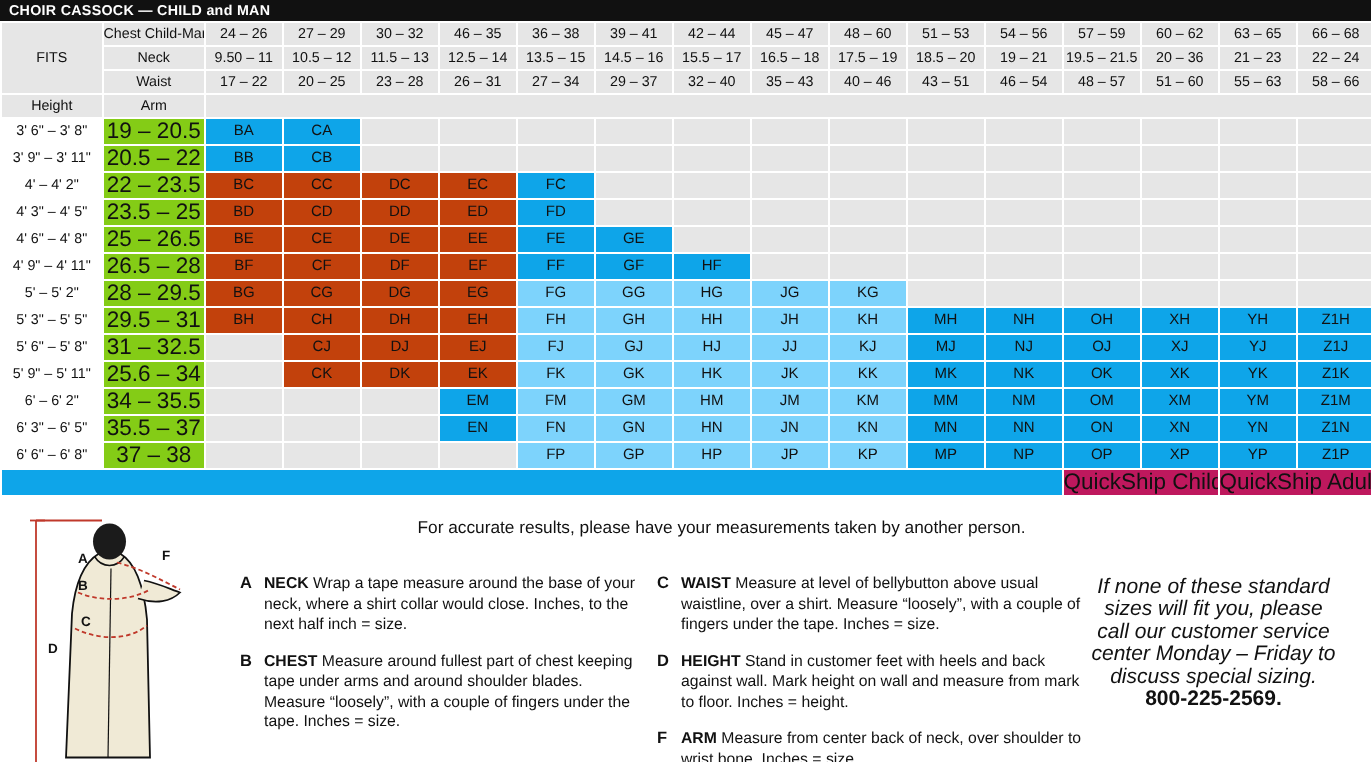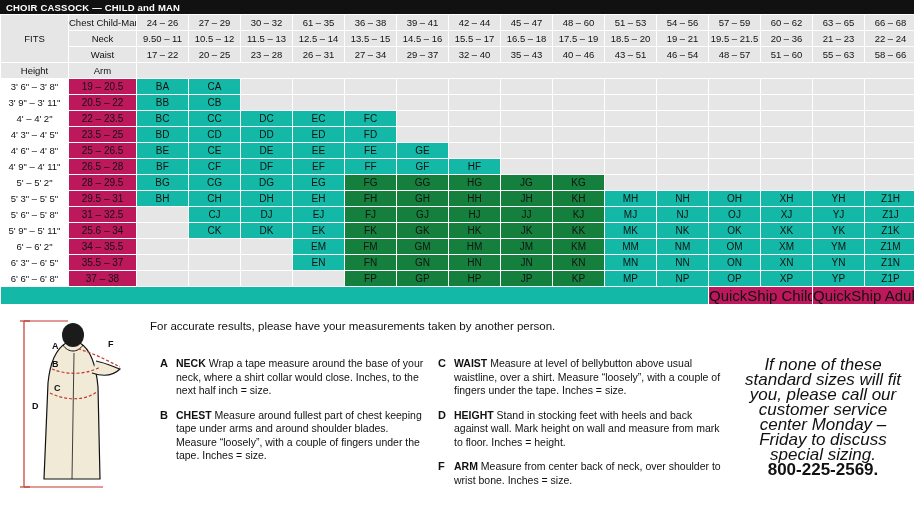--- a/index.html
+++ b/index.html
@@ -58,38 +58,38 @@
   }
   .colhdr-left{
     background:#e6e6e6;
     text-align:left;
     padding-left:5px;
     font-weight:bold;
     font-size:9.5px;
   }
   .sub-hdr td{ background:#e6e6e6; font-weight:bold; font-size:9.5px;}
   .cell-gray{ background:#e6e6e6; }
-  .cell-orange{ background:#14b8a6; font-weight:bold; }
-  .cell-cream{ background:#15803d; font-weight:bold; }
-  .cell-plain{ background:#14b8a6; }
+  .cell-orange{ background:#c2410c; font-weight:bold; }
+  .cell-cream{ background:#7dd3fc; font-weight:bold; }
+  .cell-plain{ background:#0ea5e9; }
   .ht{ background:#ffffff; text-align:left; padding-left:5px; font-weight:bold; font-size:9.5px;}
-  .arm{ background:#be185d; text-align:center; font-size:10px;}
+  .arm{ background:#84cc16; text-align:center; font-size:15px;}
   .qs{
     background:#be185d;
     font-weight:bold;
     font-size:15px;
   }
 
   
   .lower{
     position:relative;
     padding-top:6px;
   }
   .intro{
-    text-align:left;
+    text-align:center;
     font-size:11.5px;
     line-height:15px;
     margin:8px 0 4px 0;
     padding-left:150px;
     padding-right:102px;
   }
   .figure{
     position:absolute;
     left:8px; top:4px;
     width:150px; height:185px;
@@ -108,25 +108,25 @@
   .defcol.left{ left:0; width:270px;}
   .defcol.right{ left:278px; width:290px;}
   .def{ margin-bottom:11px; position:relative; padding-left:16px;}
   .def .letter{
     position:absolute;left:0;top:0;
     font-weight:bold;font-size:11px;
   }
   .def .term{ font-weight:bold; }
   .note{
     position:absolute;
-    right:6px; top:52px;
+    right:20px; top:52px;
     width:170px;
     text-align:center;
     font-style:italic;
-    font-size:17px;
+    font-size:14px;
     line-height:15px;
   }
   .note b{ font-style:normal; }
 </style>
 </head>
 <body>
 
 <div class="wrap">
 
   <div class="titlebar">CHOIR CASSOCK — CHILD and MAN</div>
@@ -151,21 +151,21 @@
         <col style="width:52px">
         <col style="width:52px">
     </colgroup>
     <tbody id="chart-body">
         <tr class="hdr-row">
           <td class="fits" rowspan="3">FITS</td>
           <td class="rowlabel">Chest Child-Man</td>
           <td class="cell-gray">24 – 26</td>
           <td class="cell-gray">27 – 29</td>
           <td class="cell-gray">30 – 32</td>
-          <td class="cell-gray">61 – 35</td>
+          <td class="cell-gray">46 – 35</td>
           <td class="cell-gray">36 – 38</td>
           <td class="cell-gray">39 – 41</td>
           <td class="cell-gray">42 – 44</td>
           <td class="cell-gray">45 – 47</td>
           <td class="cell-gray">48 – 60</td>
           <td class="cell-gray">51 – 53</td>
           <td class="cell-gray">54 – 56</td>
           <td class="cell-gray">57 – 59</td>
           <td class="cell-gray">60 – 62</td>
           <td class="cell-gray">63 – 65</td>
@@ -504,21 +504,21 @@
       <div>For accurate results, please have your measurements taken by another person.</div>
     </div>
 
     <div class="defs">
       <div class="defcol left" id="defs-left">
           <div class="def"><span class="letter">A</span><span class="term">NECK </span><span>Wrap a tape measure around the base of your neck, where a shirt collar would close. Inches, to the next half inch = size.</span></div>
           <div class="def"><span class="letter">B</span><span class="term">CHEST </span><span>Measure around fullest part of chest keeping tape under arms and around shoulder blades. Measure “loosely”, with a couple of fingers under the tape. Inches = size.</span></div>
         </div>
       <div class="defcol right" id="defs-right">
           <div class="def"><span class="letter">C</span><span class="term">WAIST </span><span>Measure at level of bellybutton above usual waistline, over a shirt. Measure “loosely”, with a couple of fingers under the tape. Inches = size.</span></div>
-          <div class="def"><span class="letter">D</span><span class="term">HEIGHT </span><span>Stand in stocking feet with heels and back against wall. Mark height on wall and measure from mark to floor. Inches = height.</span></div>
+          <div class="def"><span class="letter">D</span><span class="term">HEIGHT </span><span>Stand in customer feet with heels and back against wall. Mark height on wall and measure from mark to floor. Inches = height.</span></div>
           <div class="def"><span class="letter">F</span><span class="term">ARM </span><span>Measure from center back of neck, over shoulder to wrist bone. Inches = size.</span></div>
         </div>
     </div>
 
     <div class="note">
       <span>If none of these standard sizes will fit you, please call our customer service center Monday – Friday to discuss special sizing.</span>
       <br>
       <b>800-225-2569.</b>
     </div>
   </div>

